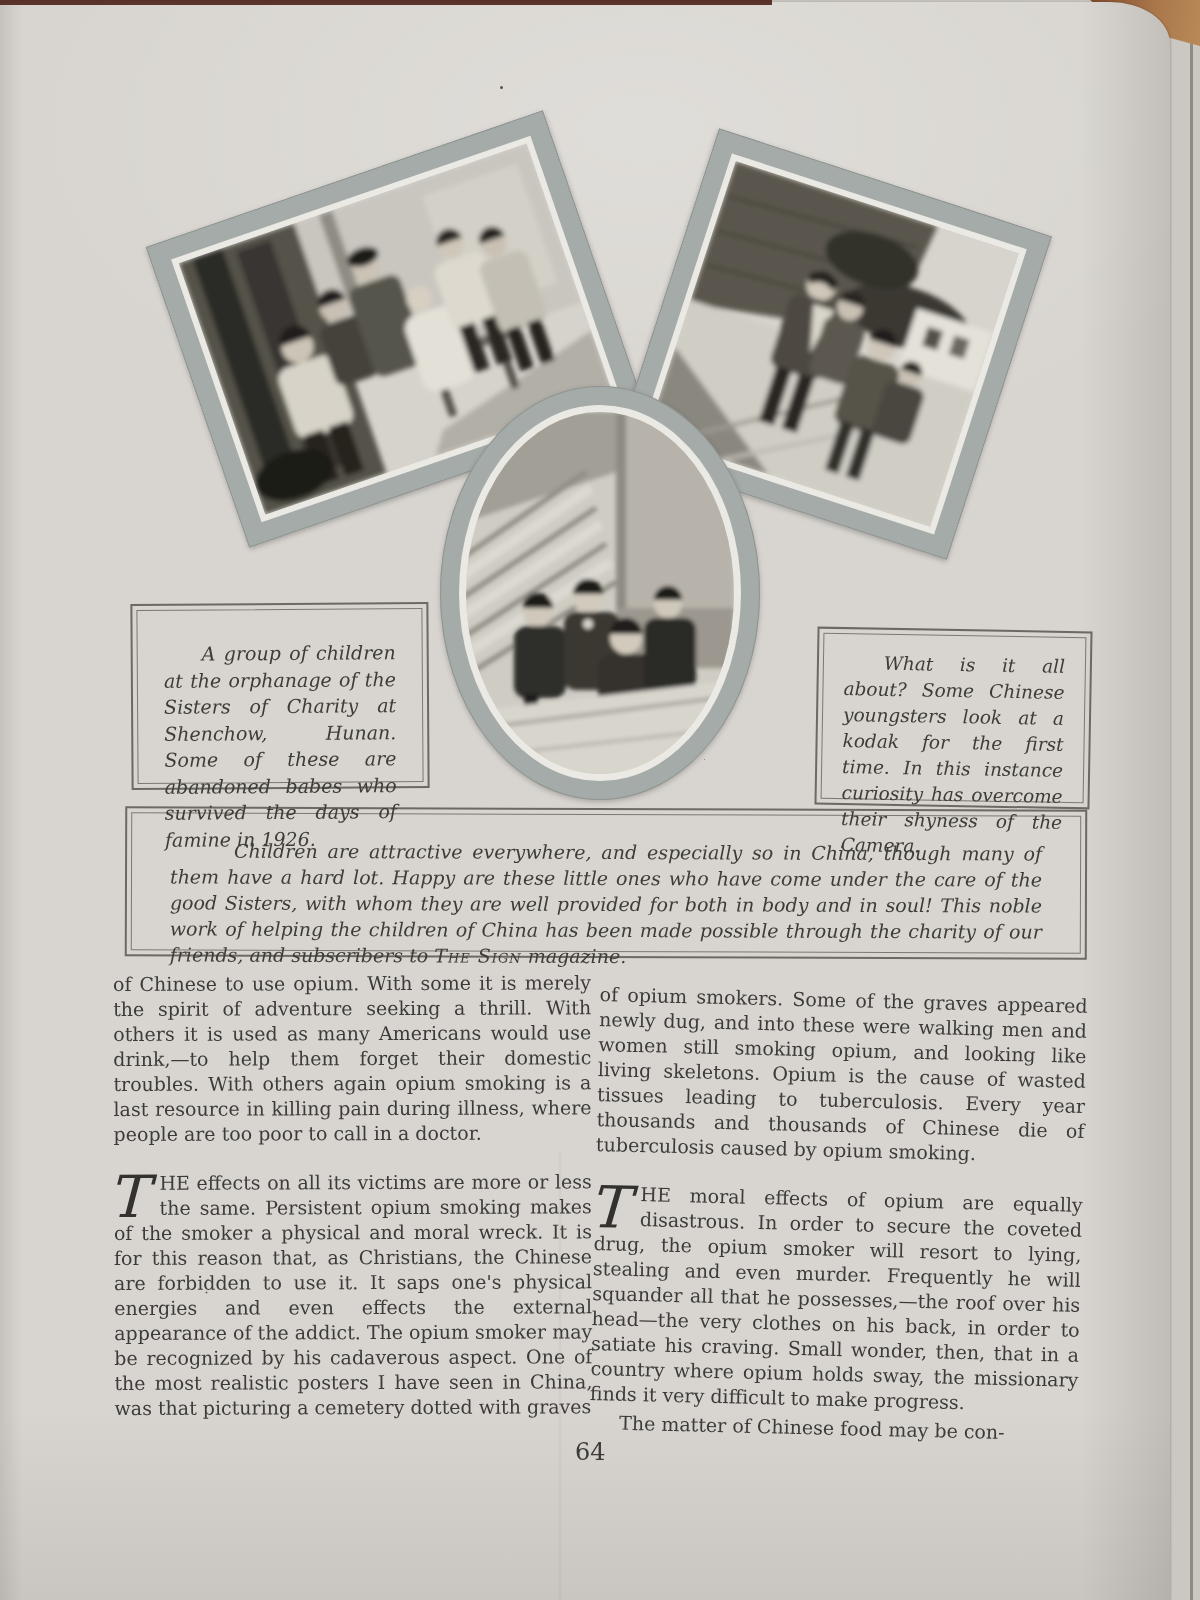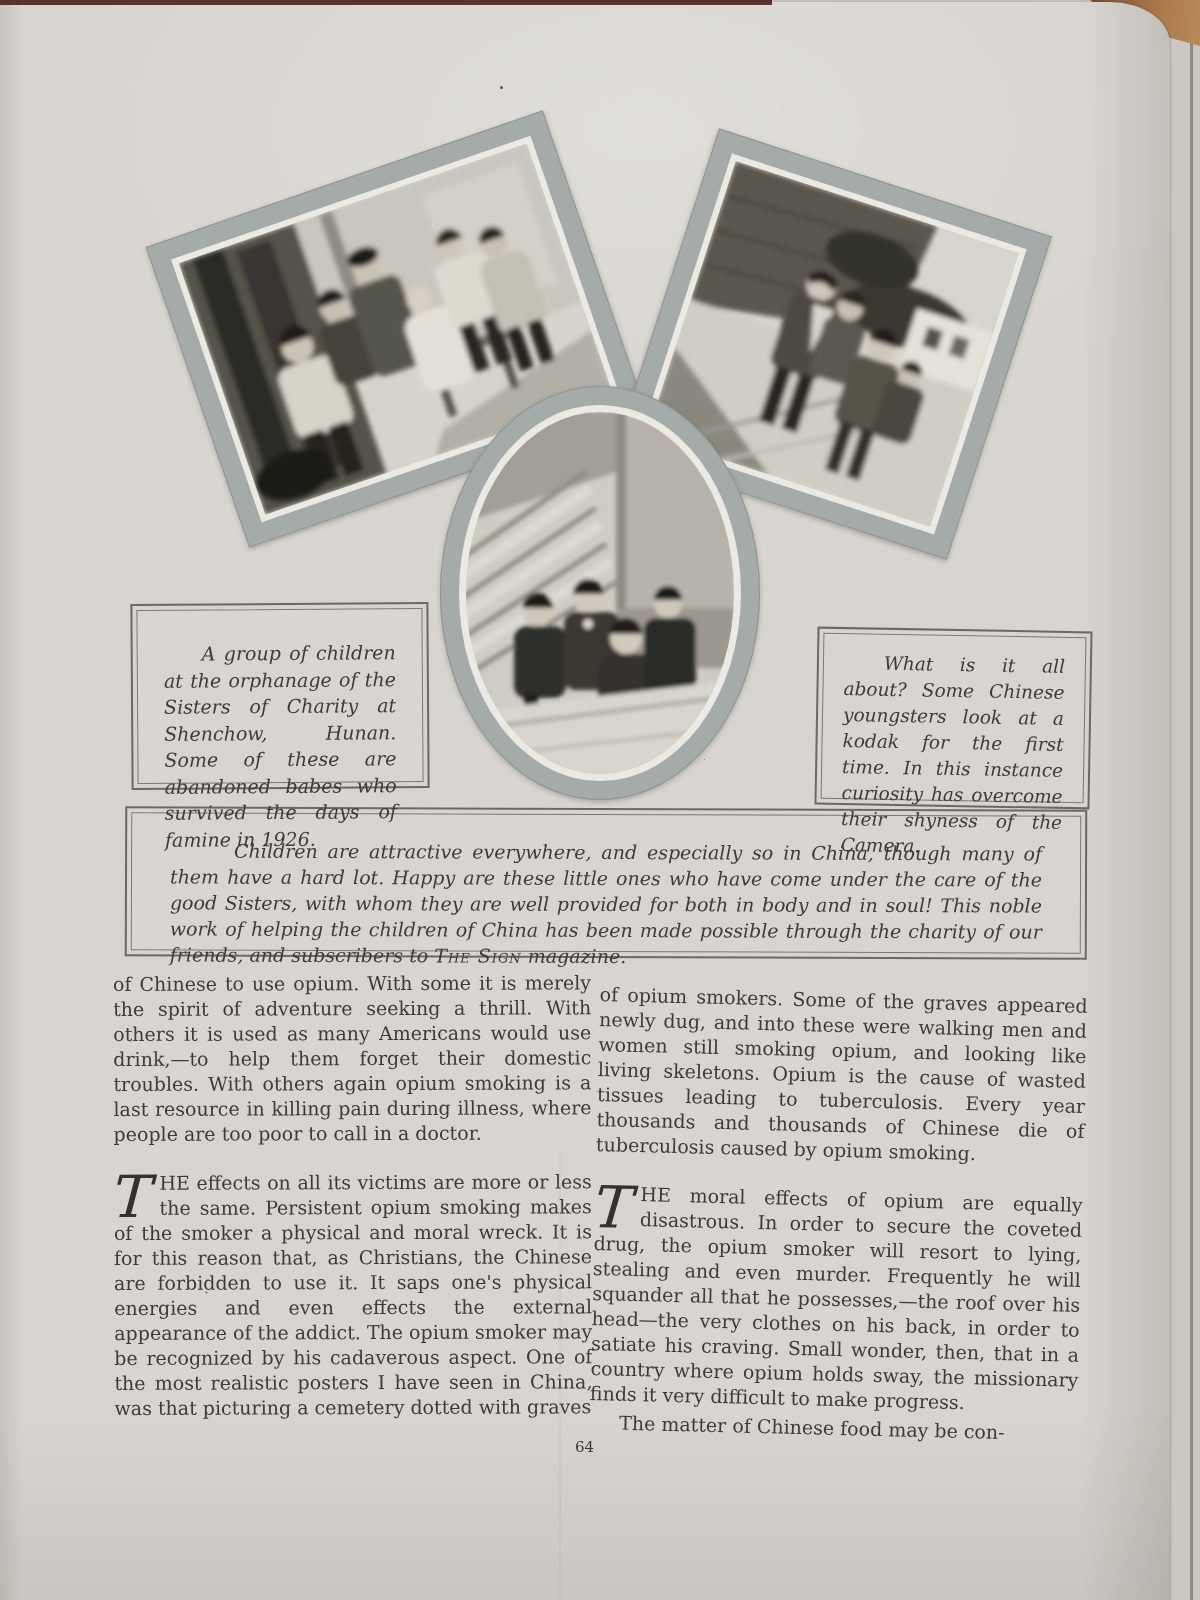--- a/index.html
+++ b/index.html
@@ -65,21 +65,21 @@
   .col{position:absolute;color:#3c3b38;font-size:19px;line-height:25px;
     text-align:justify;}
   .col p{margin:0;}
   .col-left{left:113px;top:970px;width:478px;transform:rotate(-0.2deg);transform-origin:top left;}
   .col-right{left:600px;top:980px;width:488px;transform:rotate(1.4deg);transform-origin:top left;}
   .para-gap{margin-top:24px !important;}
   .indent{text-indent:30px;margin-top:4px !important;}
   .dropcap{float:left;font-size:58px;line-height:44px;padding:4px 7px 0 0;
     font-family:"DejaVu Serif",serif;font-style:italic;color:#34322e;
     transform:skewX(-4deg);}
-  .page-number{position:absolute;left:575px;top:1436px;font-size:15px;color:#3c3b38;}
+  .page-number{position:absolute;left:575px;top:1436px;font-size:24px;color:#3c3b38;}
 </style>
 </head>
 <body>
 
 <div class="pages-edge"></div>
 <div class="pages-edge-line"></div>
 <div class="wood-corner"></div>
 
 <div class="page">
   <div class="crease"></div>

